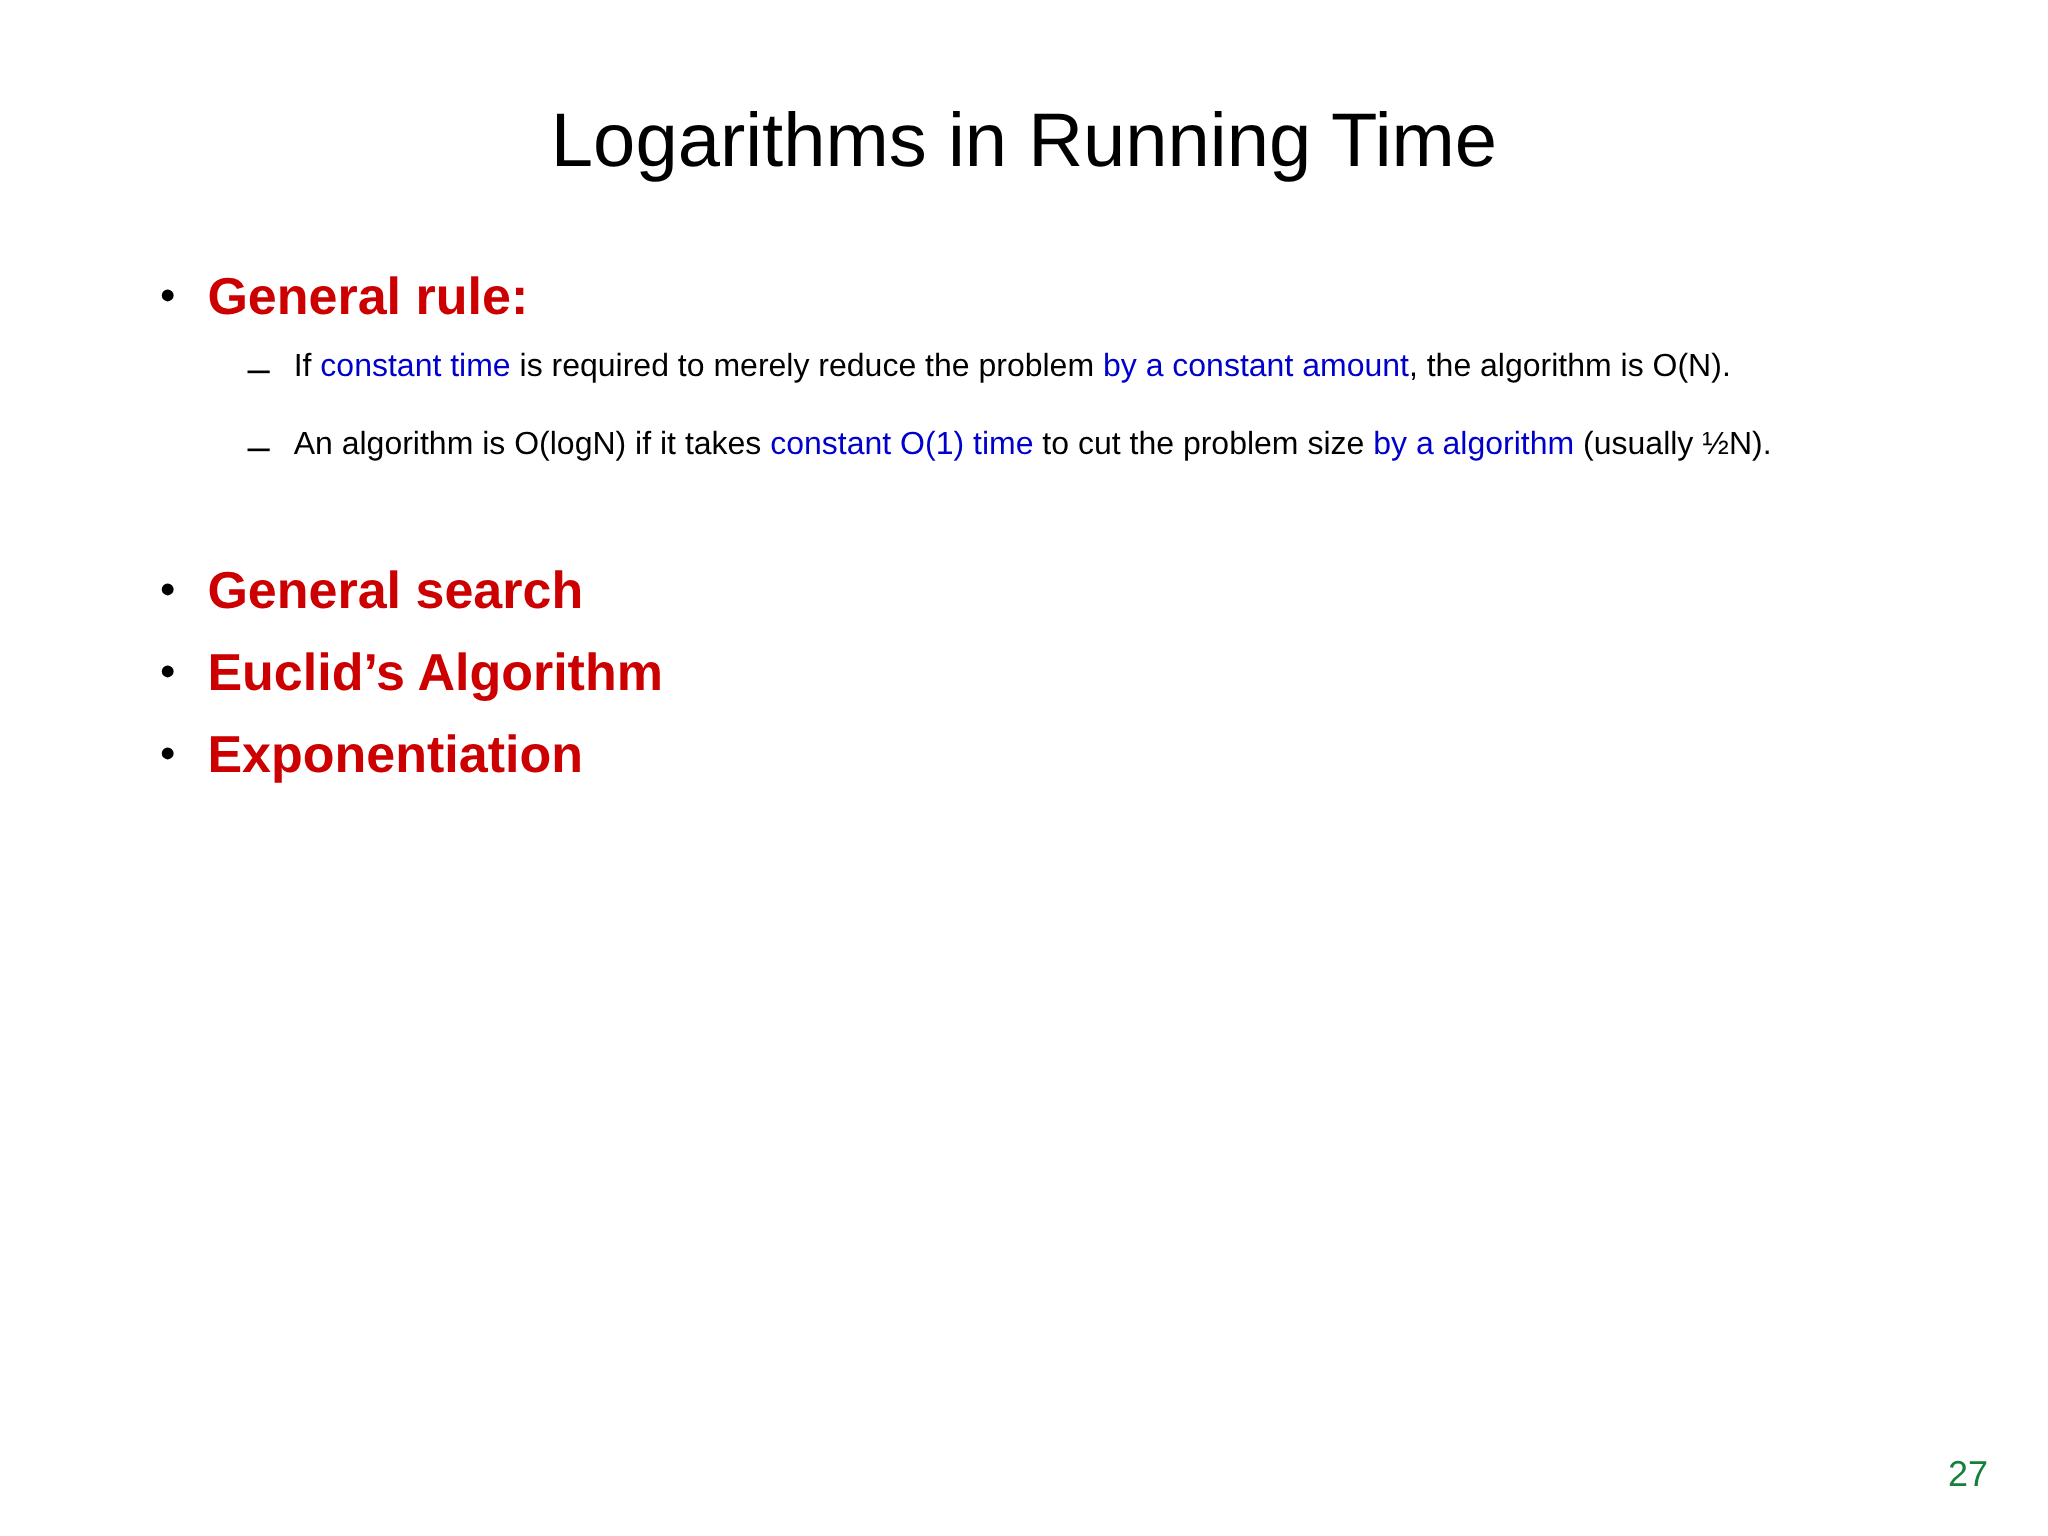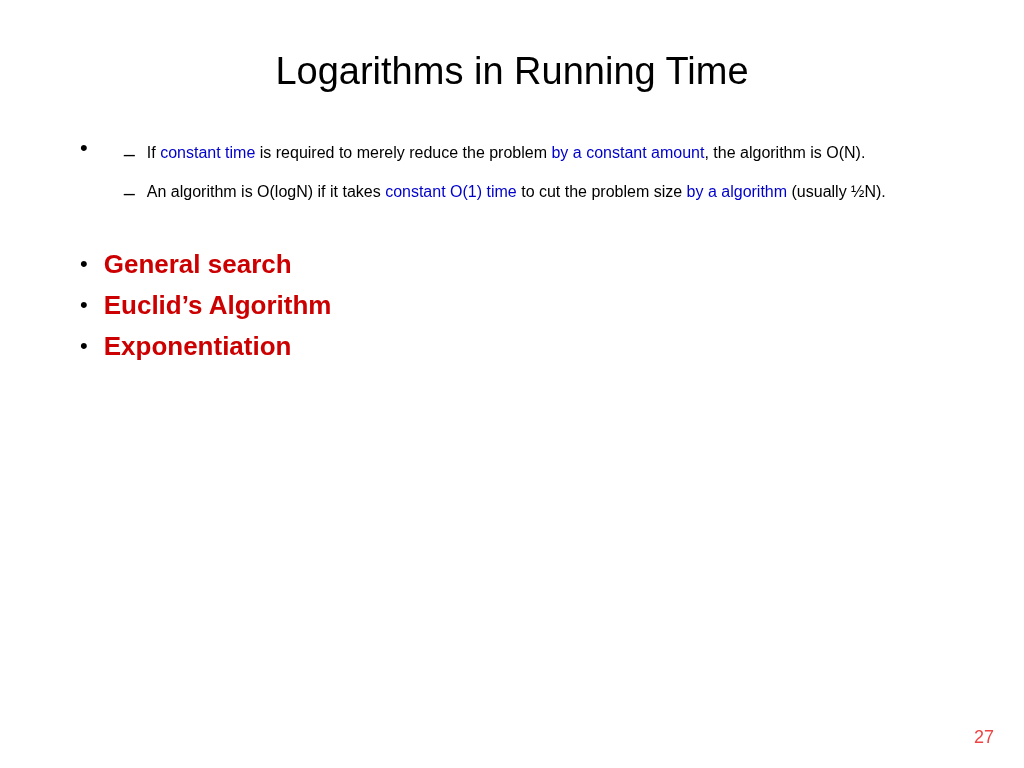--- a/index.html
+++ b/index.html
@@ -96,35 +96,36 @@
       display: flex;
       align-items: flex-start;
       margin-bottom: 10px;
     }
 
     .page-number {
       position: absolute;
       bottom: 20px;
       right: 30px;
       font-size: 18px;
-      color: #ef4444;
+      color: #15803d;
     }
   </style>
 </head>
 <body>
 
 <div class="slide">
 
   <h1 class="slide-title">Logarithms in Running Time</h1>
 
   <div class="content">
 
     <div class="bullet-item">
       <span class="bullet-dot">•</span>
       <div>
+        <span class="bullet-text-red">General rule:</span>
 
         <div class="sub-bullets">
 
           <div class="sub-bullet-item">
             <span class="sub-bullet-dash">–</span>
             <span class="sub-bullet-text">
               If <span class="text-blue">constant time</span> is required to merely reduce the problem <span class="text-blue">by a constant amount</span>, the algorithm is O(N).
             </span>
           </div>
 

